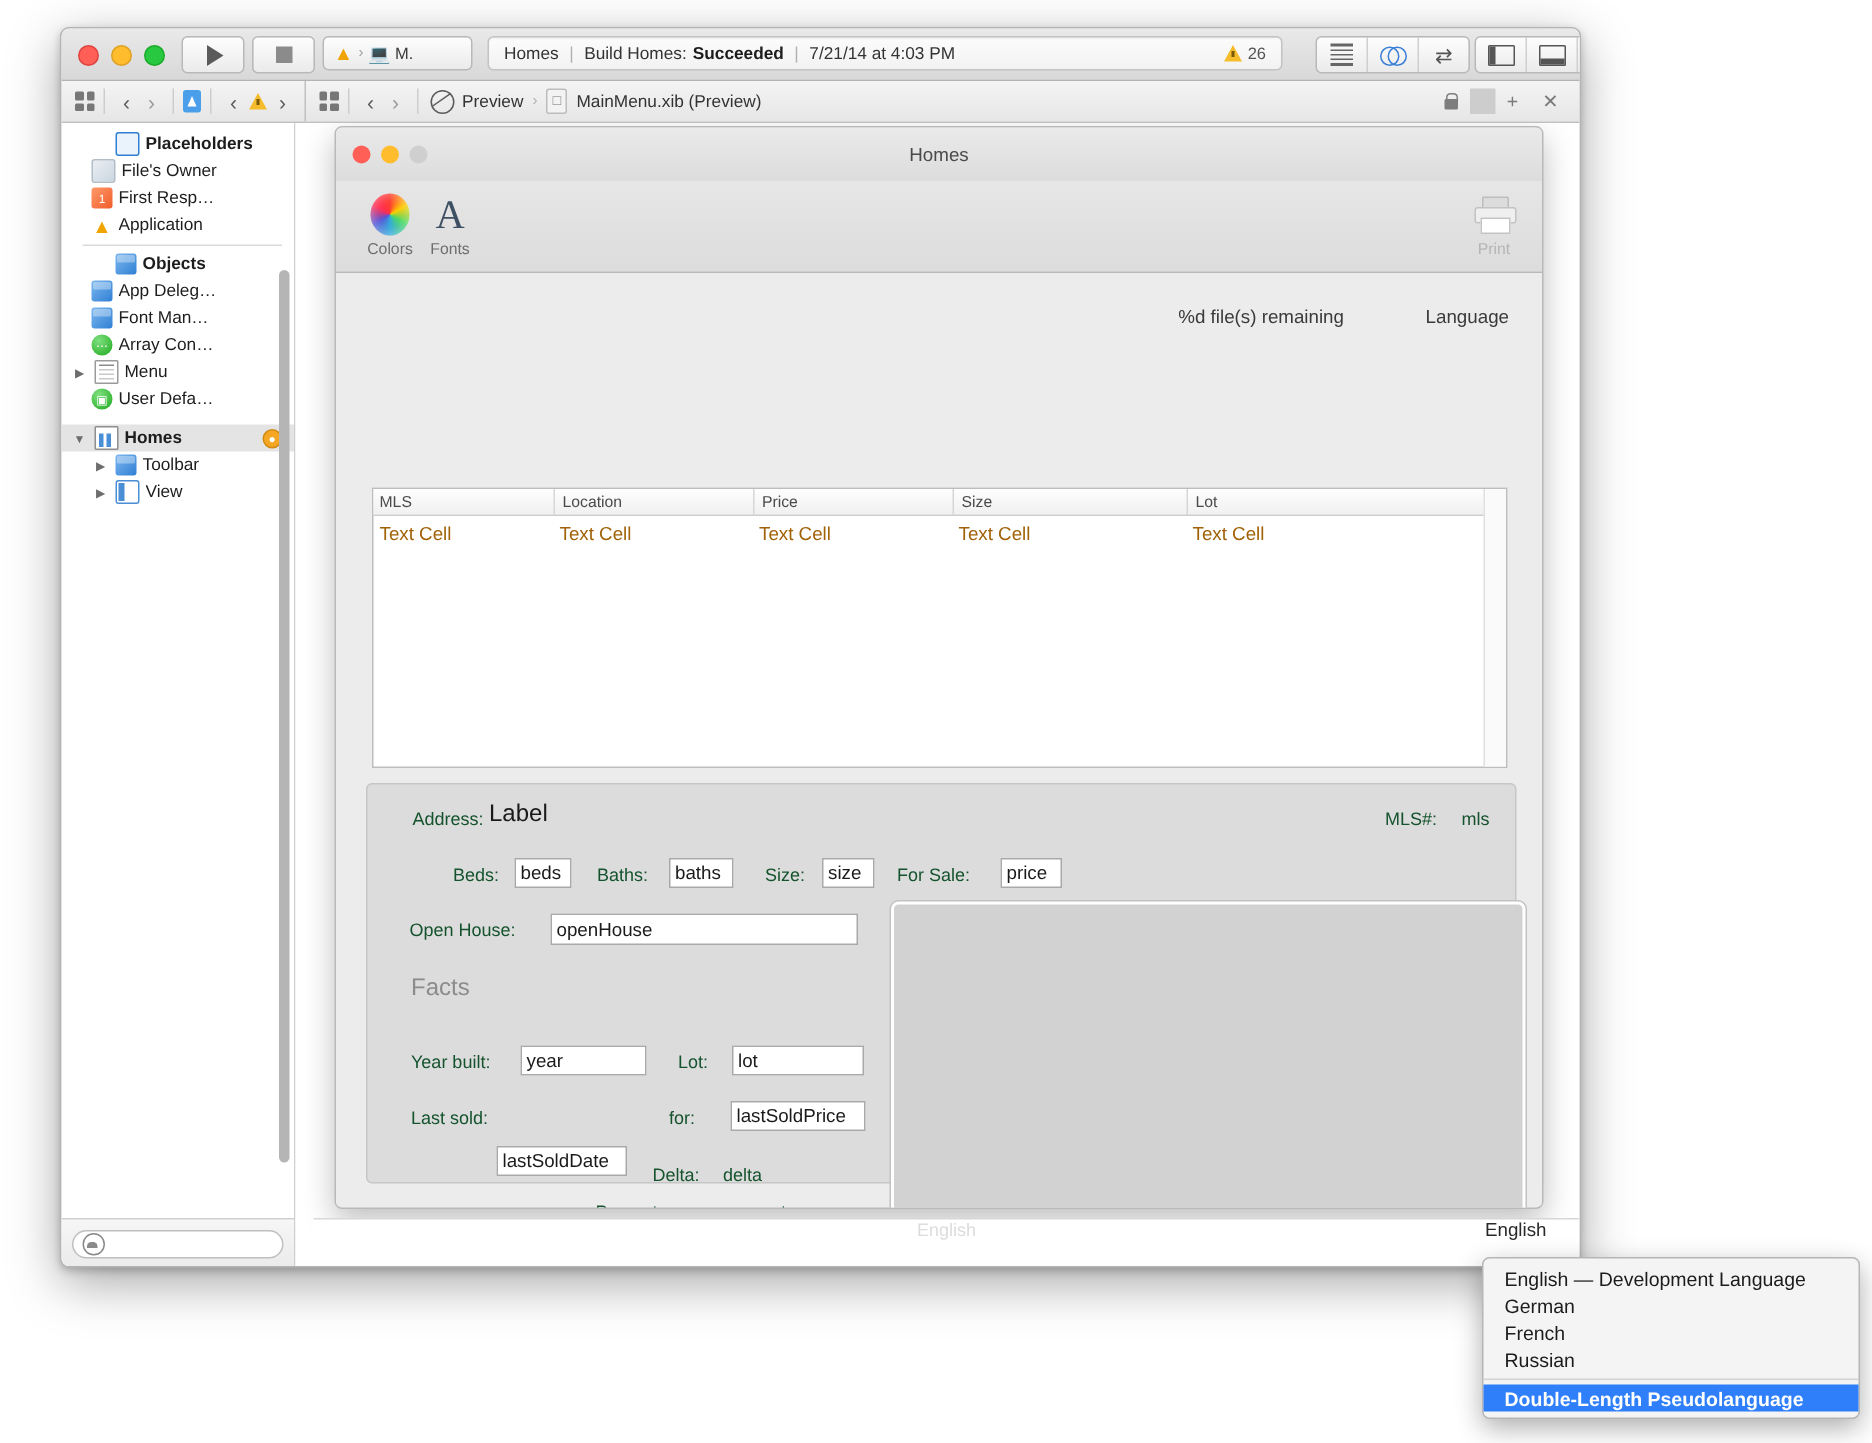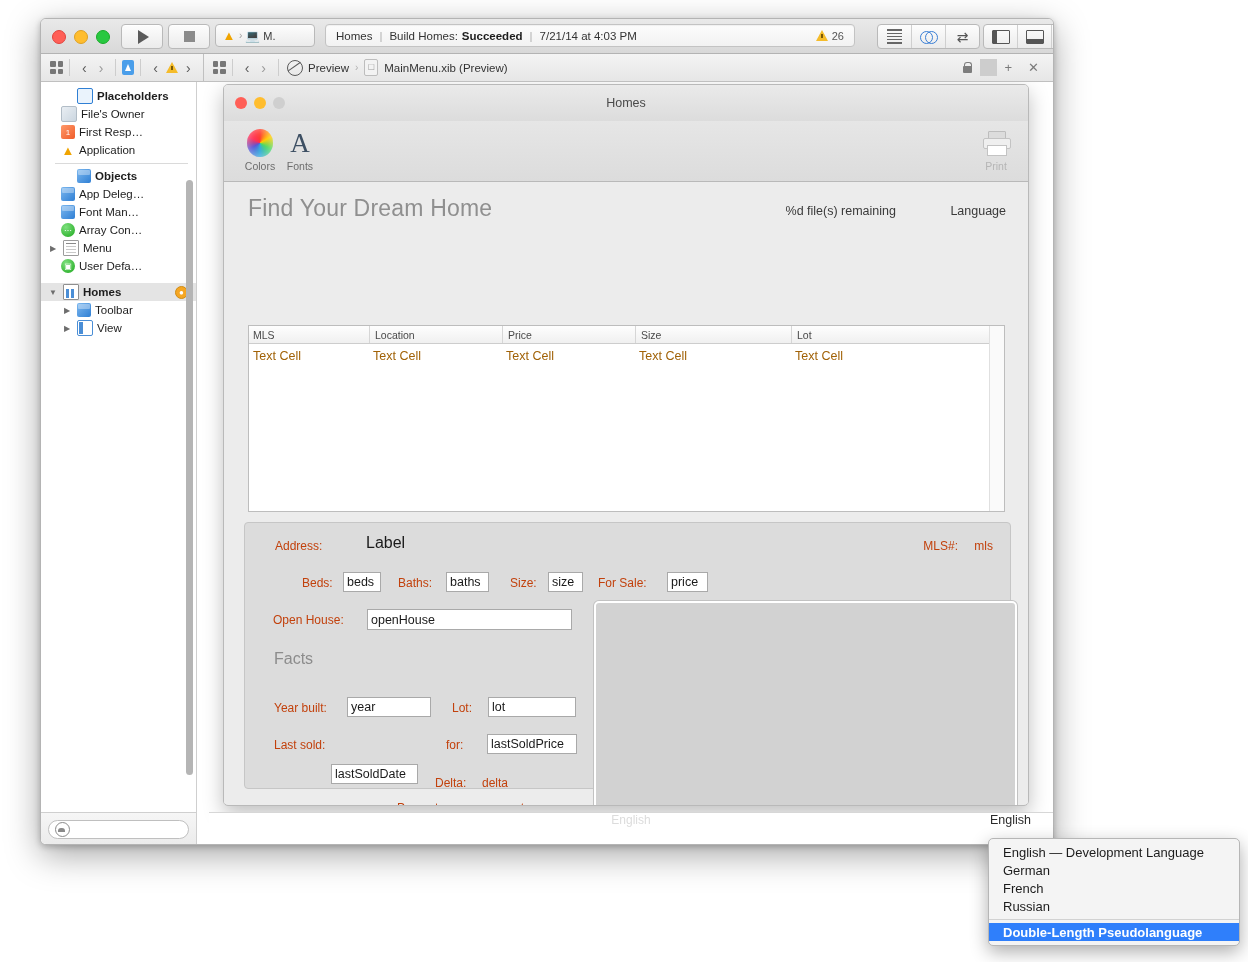--- a/index.html
+++ b/index.html
@@ -198,22 +198,22 @@
   .tv-head .th { font-size: 10.5px; color:#4a4a4a; padding-left:5px; border-left:1px solid #d6d6d6; box-sizing:border-box; display:flex;align-items:center;}
   .tv-head .th:first-child { border-left:none; padding-left: 4px;}
   .tv-row { display:flex; height: 24px; align-items:center; }
   .tv-row .td { font-size: 12.5px; color:#a16207; padding-left:4px; box-sizing:border-box; }
   .tv-vscroll { position:absolute; right:0; top:0; bottom:0; width:14px; background:#fafafa; border-left:1px solid #e0e0e0;}
 
   .detailbox {
     position:absolute; left: 20px; top: 340px; width: 765px; height: 265px;
     background:#dcdcdc; border:1px solid #c6c6c6; border-radius:4px;
   }
-  .lbl { font-size: 12px; color:#c2410c; }
-  .lbl-lg { font-size: 16px; color:#1a1a1a;margin-left:40px; }
+  .lbl { font-size: 12px; color:#14532d; }
+  .lbl-lg { font-size: 16px; color:#1a1a1a; }
   .tf {
     background:#fff; border:1px solid #a9a9a9; box-sizing:border-box;
     font-size: 12.5px; color:#1a1a1a; display:flex; align-items:center; padding:0 3px;
     height: 20px;
   }
   .facts-title { font-size: 16px; color:#8c8c8c; }
   .imgwell {
     position:absolute; left: 349px; top: 78px; width: 419px; height: 258px;
     background:#d2d2d2; border:2px solid #fff; border-radius:5px;
     box-shadow: 0 0 0 1px #c2c2c2;
@@ -472,21 +472,20 @@
                       <span class="mid"></span>
                       <span class="bot"></span>
                     </span>
                 </div>
                 <div>Print</div>
               </div>
             </div>
 
             <div class="pw-content">
 
-              <div class="dream-title">Find Your Dream Home</div>
               <div class="files-remaining">%d file(s) remaining</div>
               <div class="lang-btn">Language</div>
 
               <div class="tableview">
                 <div class="tv-head">
                   <div class="th" style="width:120px;">MLS</div>
                   <div class="th" style="width:133px;">Location</div>
                   <div class="th" style="width:133px;">Price</div>
                   <div class="th" style="width:156px;">Size</div>
                   <div class="th" style="flex:1;">Lot</div>

